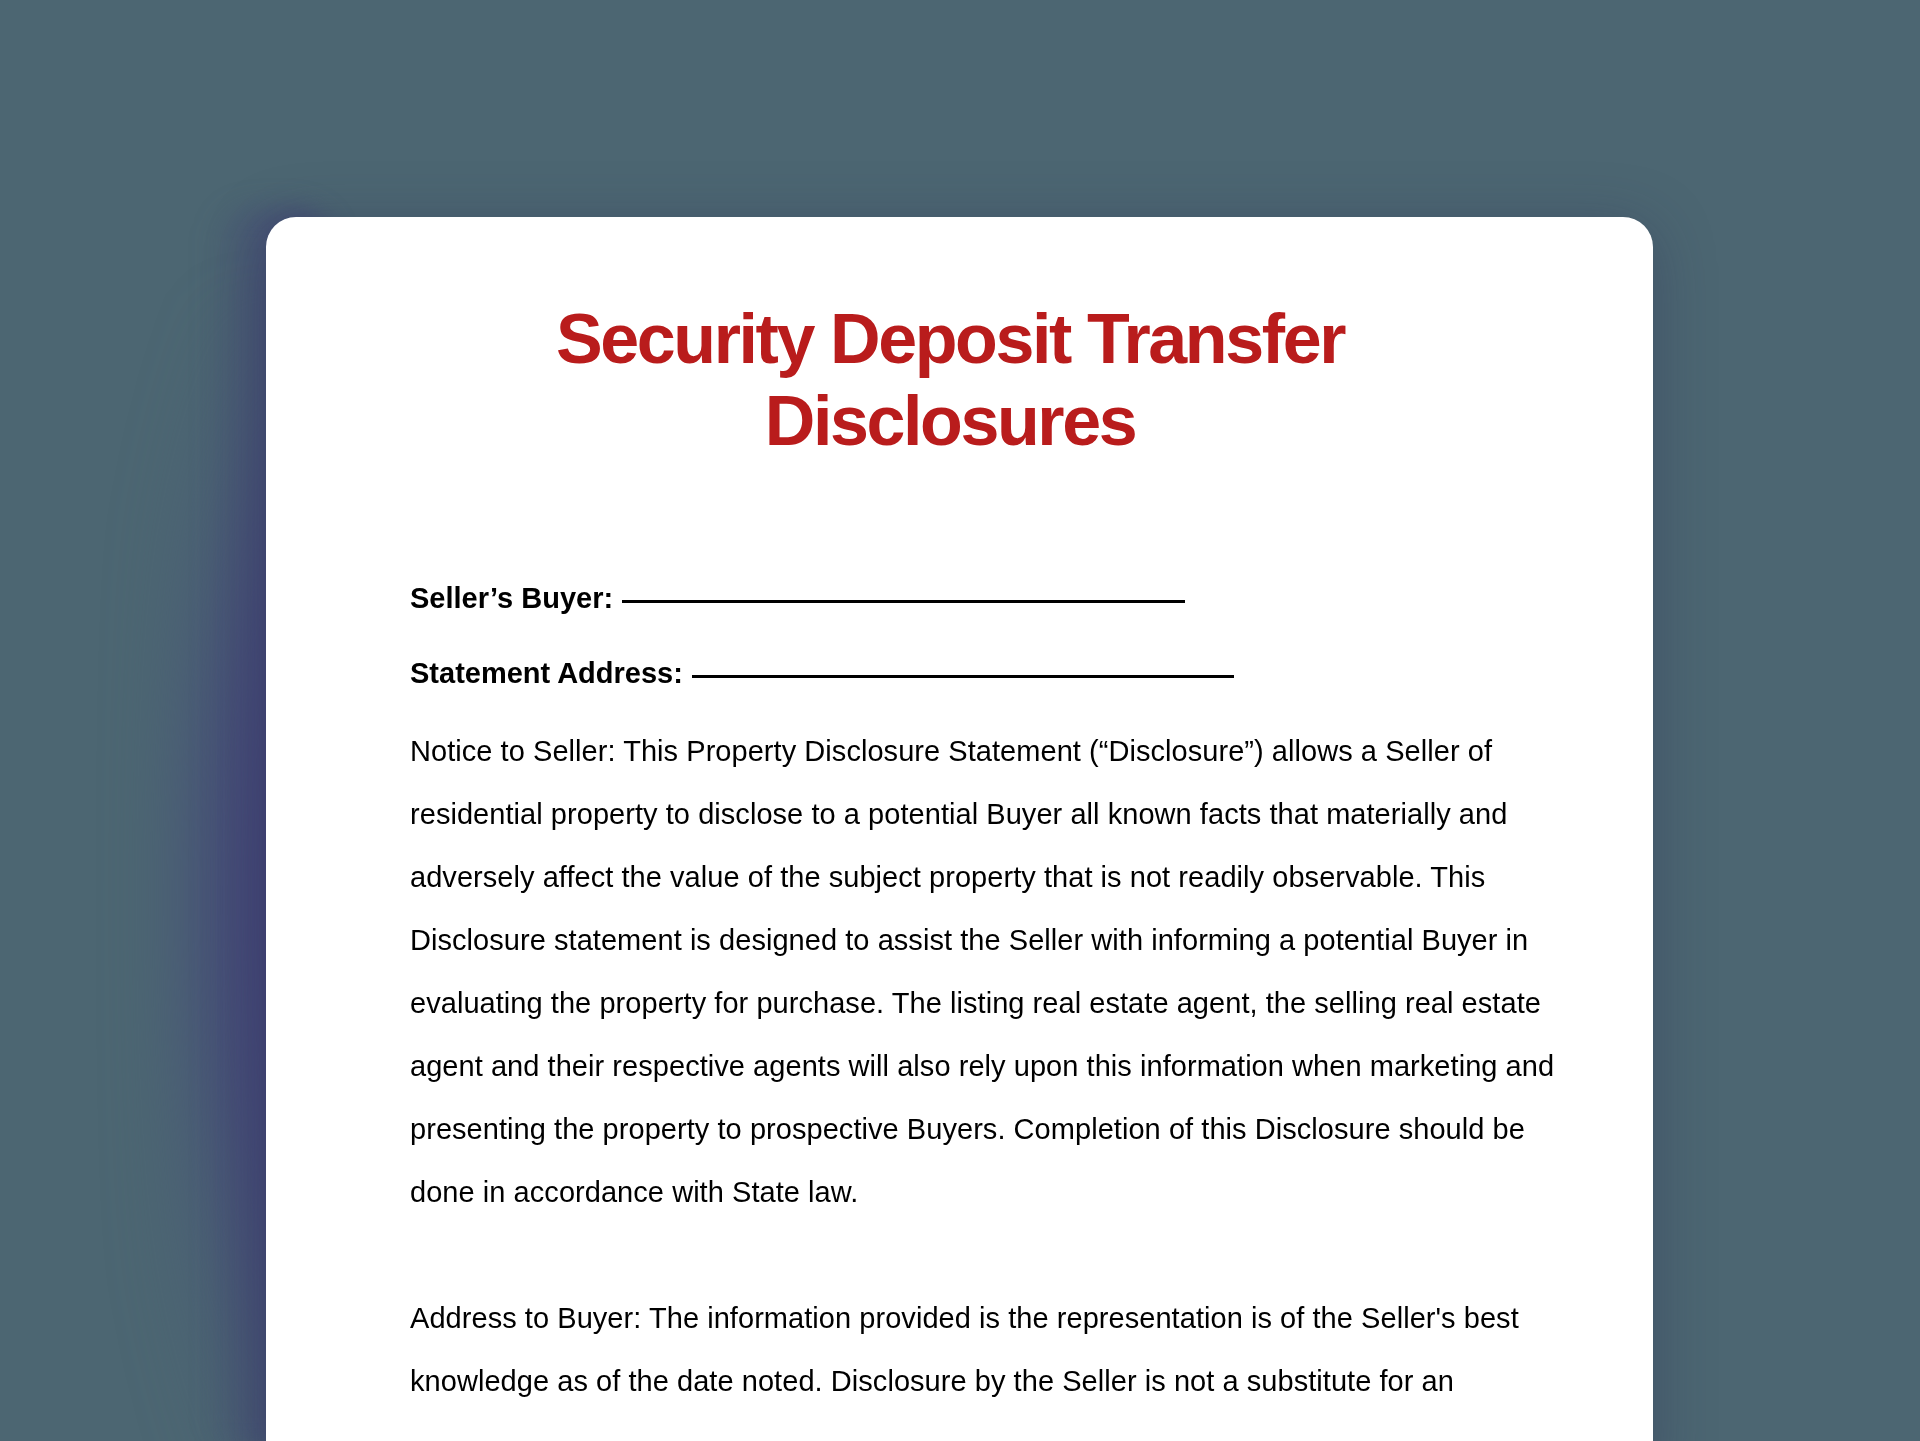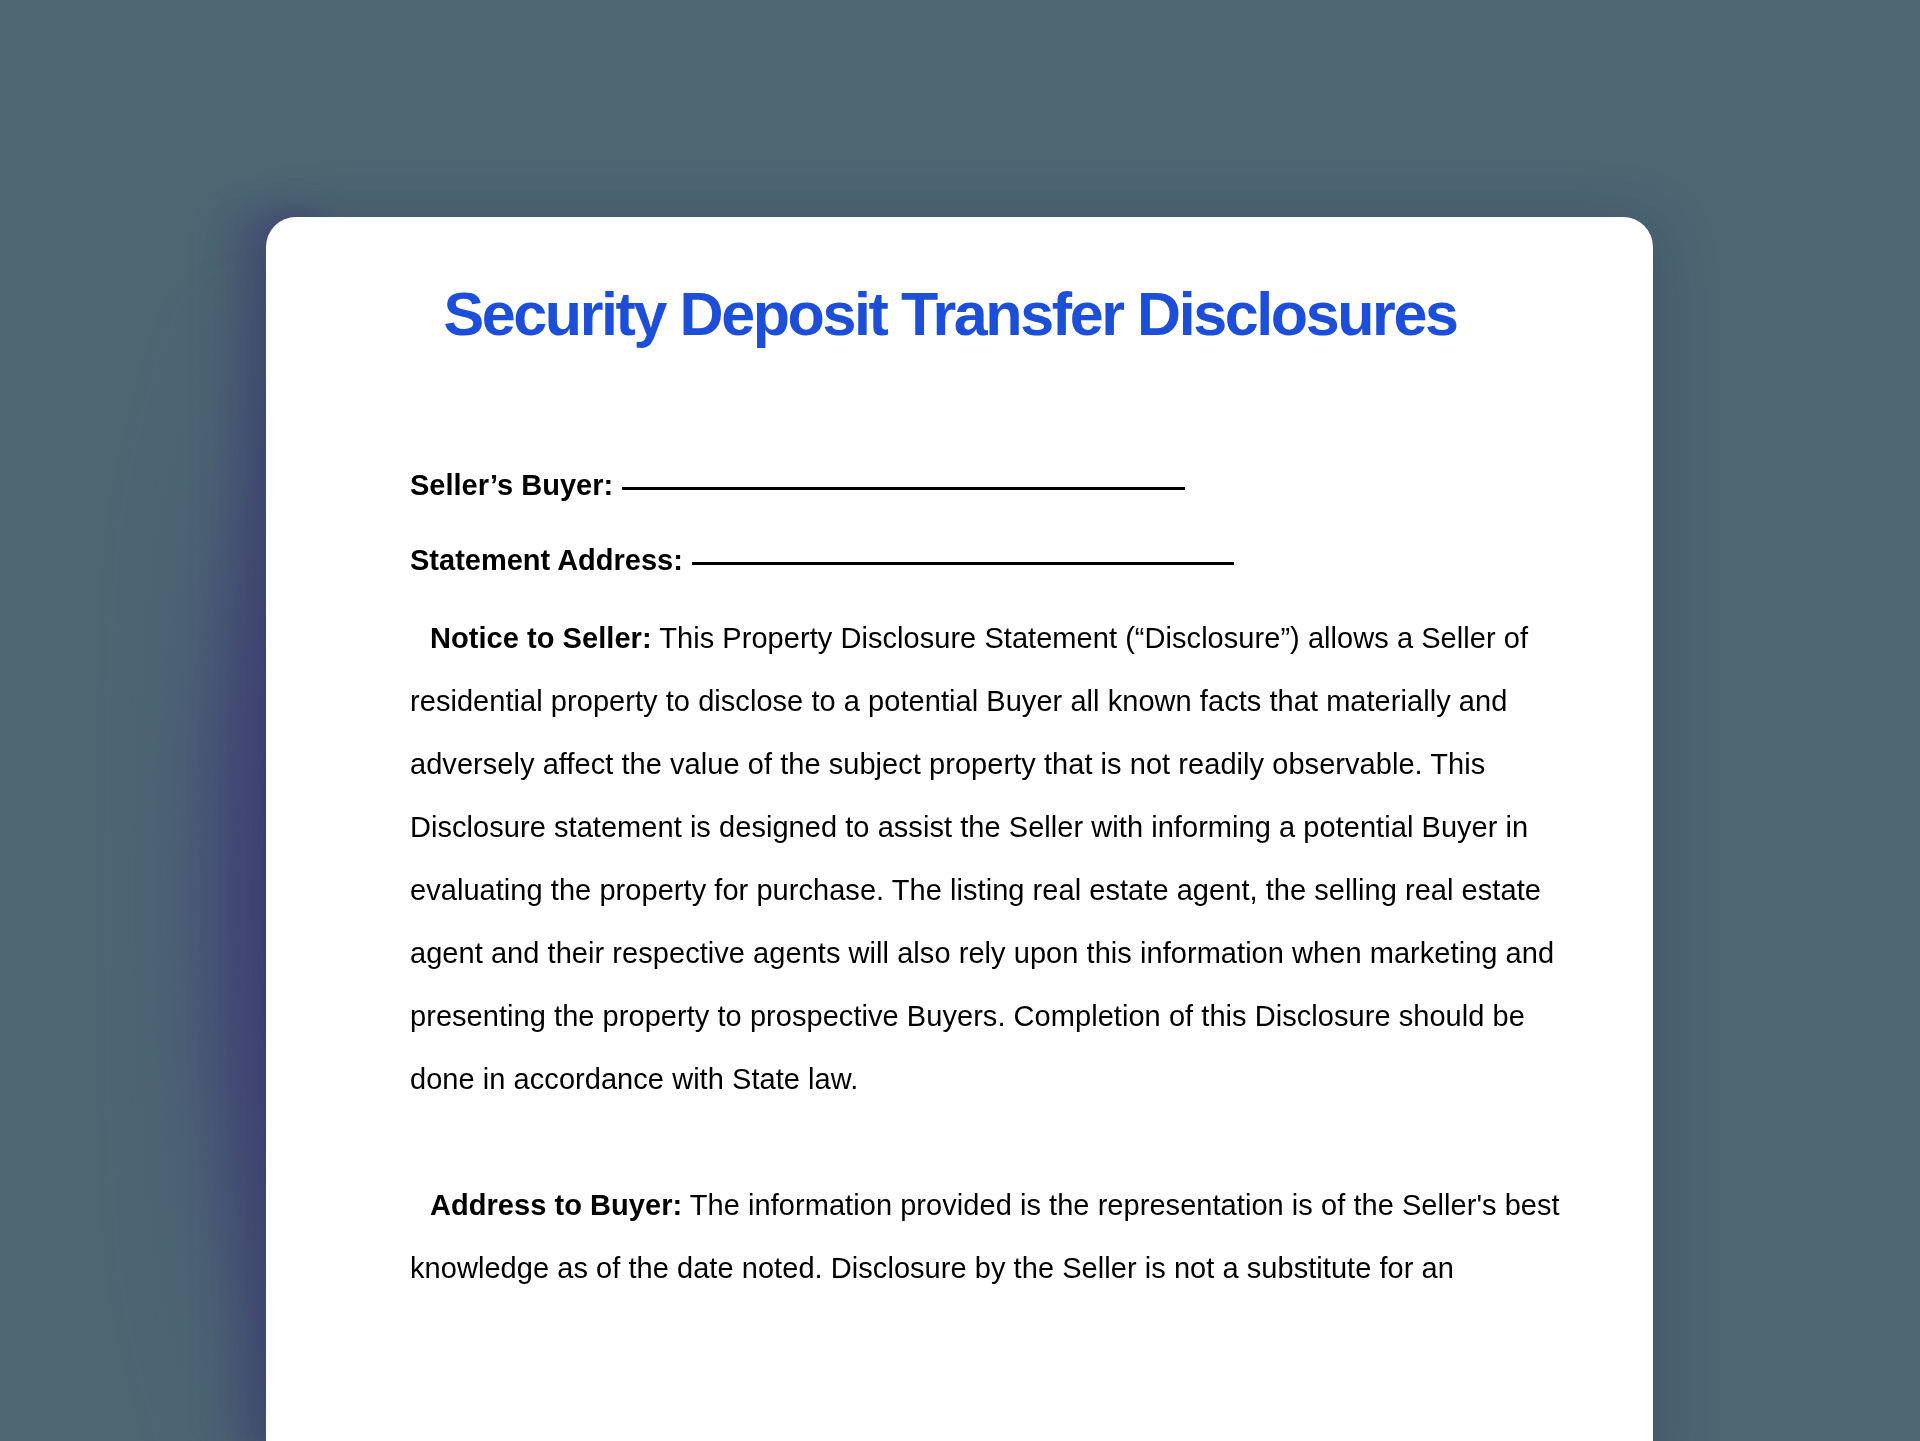--- a/index.html
+++ b/index.html
@@ -71,27 +71,27 @@
   .doc-body {
     position: absolute;
     left: 144px;      
     top: 0;
     width: 1160px;    
   }
 
   
   .doc-title {
     margin: 0;
-    padding-top: 62px;
-    font-size: 61px;
+    padding-top: 82px;
+    font-size: 70px;
     line-height: 1.17;
     font-weight: 700;
     letter-spacing: -2.4px;
     text-align: center;
-    color: #1d4ed8;
+    color: #b91c1c;
     width: 1100px;
     margin-left: -10px;
   }
 
   
   .form-block {
     margin-top: 104px;
   }
   .field-row {
     display: flex;
@@ -122,22 +122,21 @@
   
   .para {
     margin: 0;
     font-size: 29px;
     line-height: 63px;
     color: #000;
     text-align: left;
     letter-spacing: 0.05px;
   }
   .para .lead {
-    font-weight: 700;
-    margin-left: 20px;
+    font-weight: 400;
   }
   .para.notice-seller {
     margin-top: 15px;
   }
   .para.notice-buyer {
     margin-top: 63px;
   }
 </style>
 </head>
 <body>

